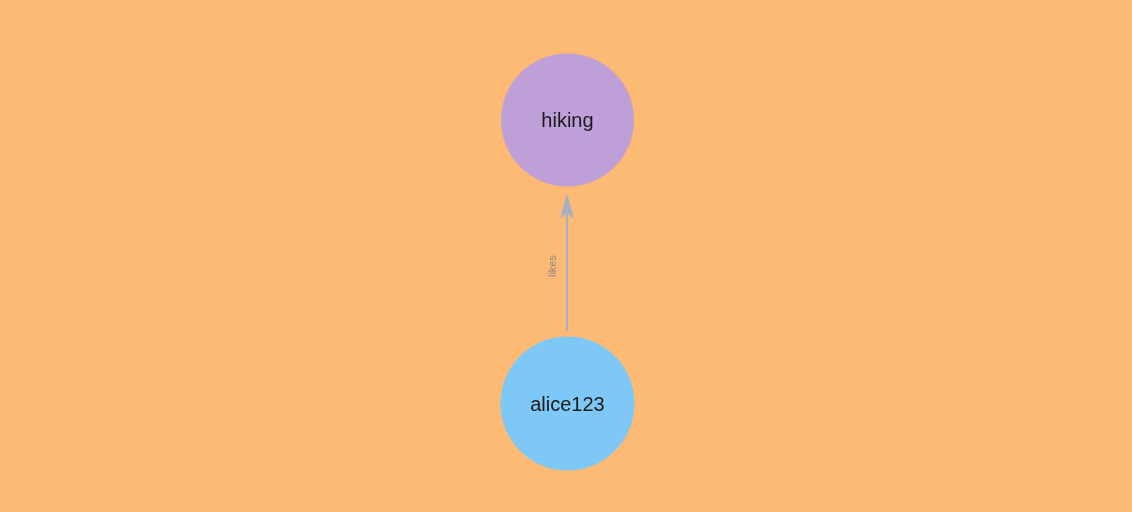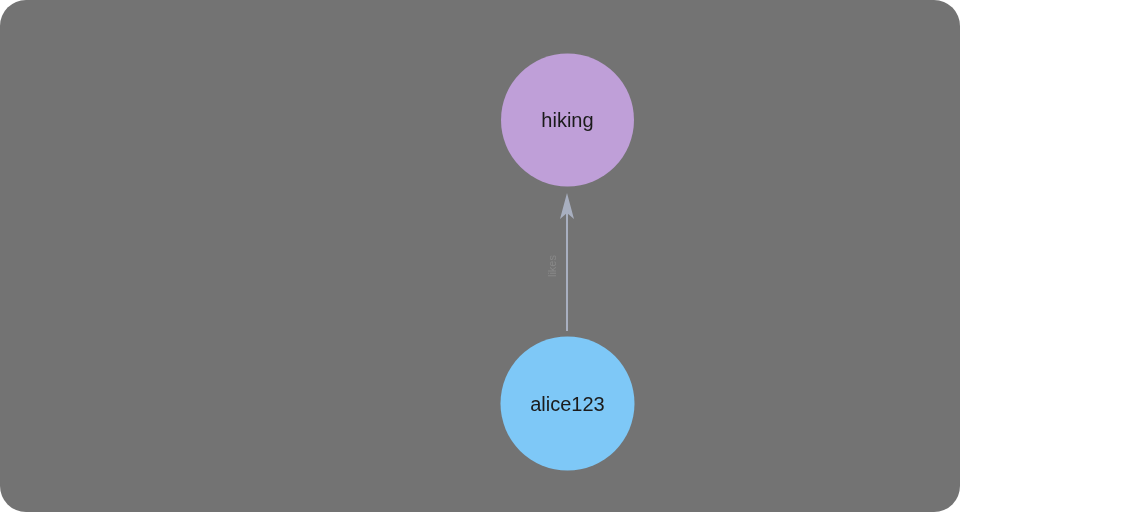--- a/index.html
+++ b/index.html
@@ -48,21 +48,21 @@
     font-family: "Liberation Sans", sans-serif;
     font-size: 11px;
     fill: #888888;
     text-anchor: middle;
     dominant-baseline: middle;
   }
 </style>
 </head>
 <body>
 
-<div id="graph-canvas" style="background: #737373; width: 960px; height: 512px; border-radius: 26px;">
+<div id="graph-canvas" style="background: #fdba74; width: 1132px; height: 512px;">
   <svg id="graph-svg" viewBox="0 0 1132 512" xmlns="http://www.w3.org/2000/svg">
 
     <g>
       <line class="edge-line" x1="567" y1="331" x2="567" y2="206" stroke="#a8afc0" stroke-width="2"></line>
       <polygon class="edge-arrowhead" points="567,193 560,219 567,213 574,219" fill="#a8afc0"></polygon>
       <text class="edge-label" x="553" y="266" transform="rotate(-90 553 266)" style="font-size: 11px; fill: rgb(136, 136, 136);">likes</text>
     </g>
 
     <g>
       <circle class="node-circle" cx="567.5" cy="120" r="66.5" fill="#bf9fd8"></circle>

